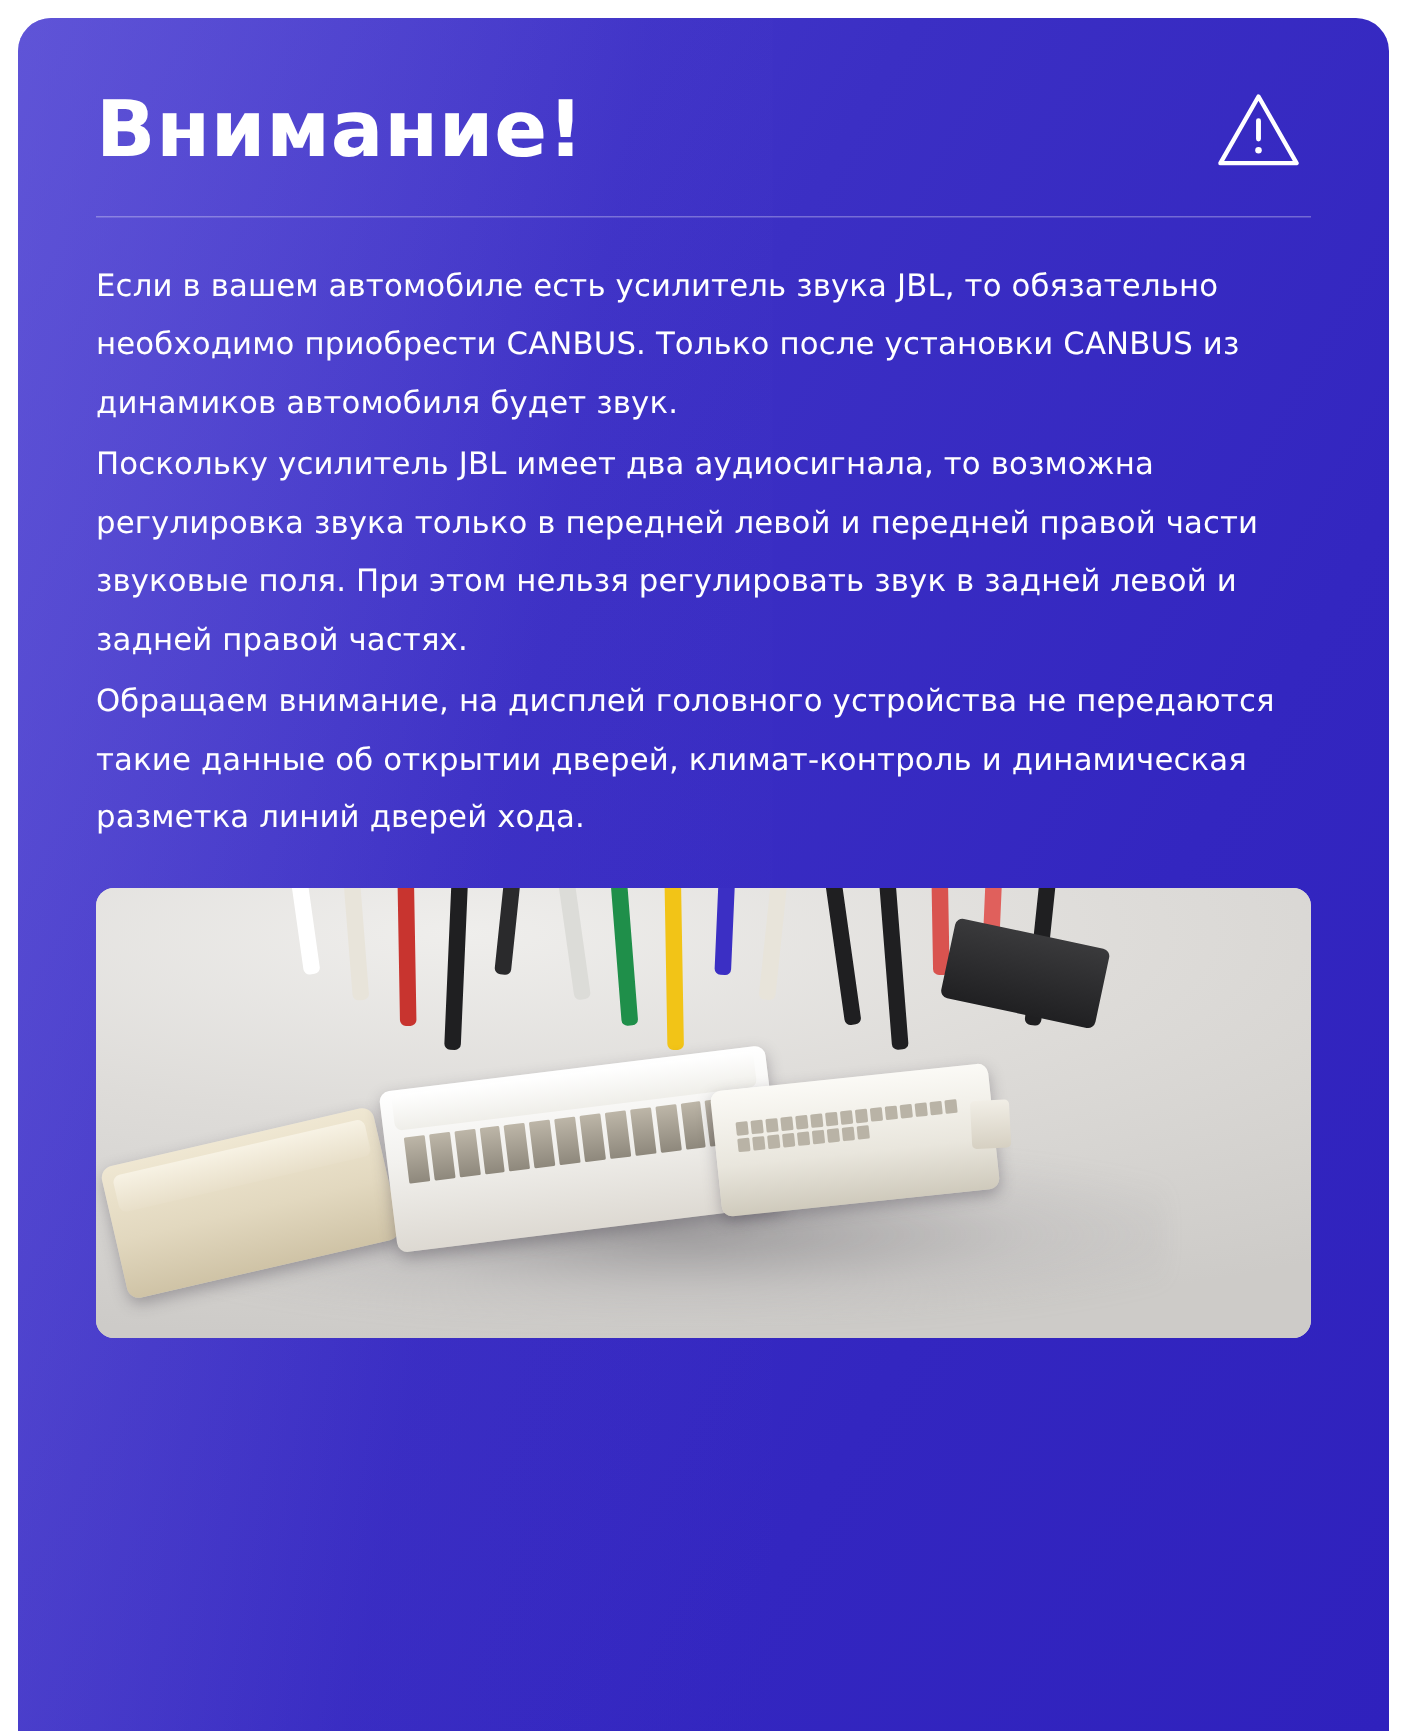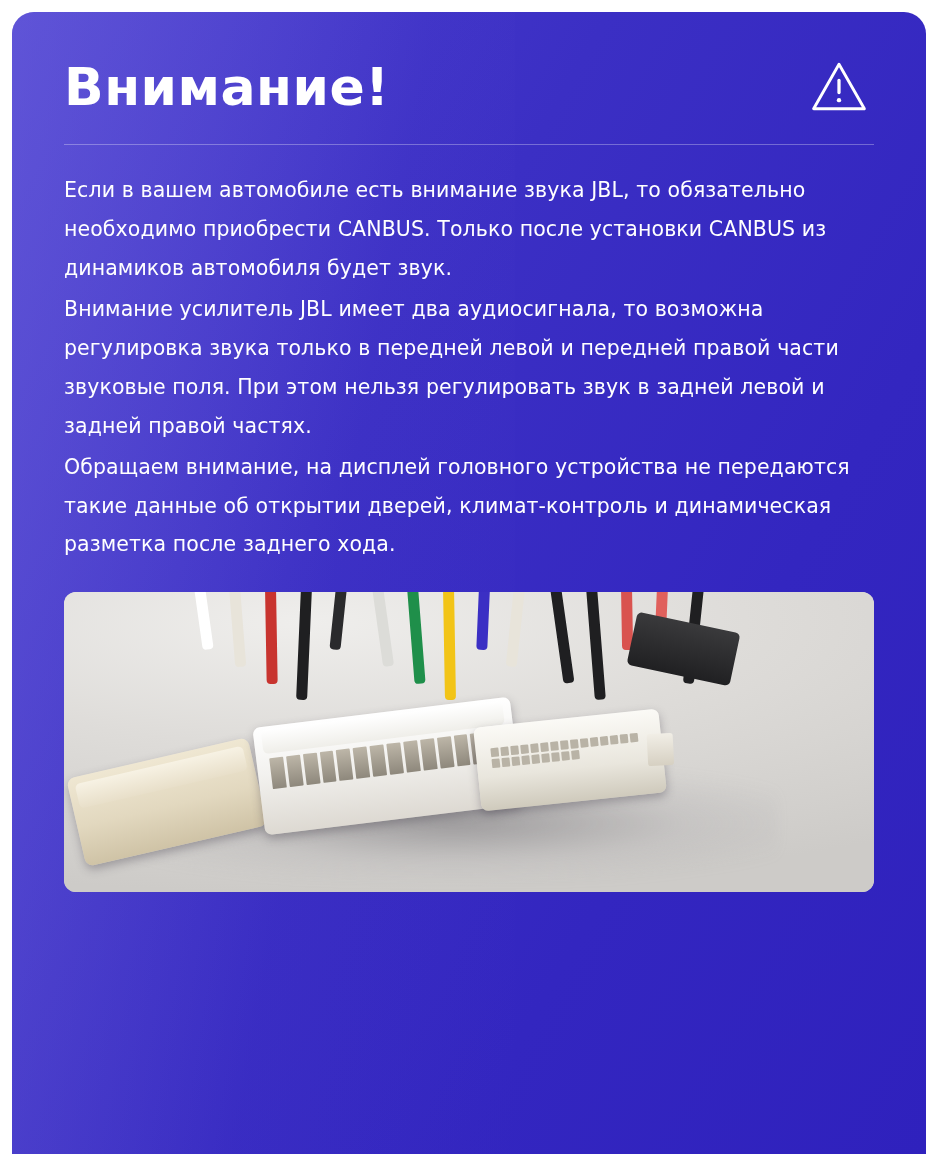--- a/index.html
+++ b/index.html
@@ -253,23 +253,23 @@
             <path d="M32 7 L60 56 H4 Z" fill="none" stroke="#ffffff" stroke-width="3.2" stroke-linejoin="round"></path>
             <rect x="30.2" y="23" width="3.6" height="17" rx="1.8" fill="#ffffff"></rect>
             <circle cx="32" cy="46.5" r="2.4" fill="#ffffff"></circle>
           </svg>
         </span>
       </div>
 
       <div class="divider"></div>
 
       <div class="body-text">
-        <p>Если в вашем автомобиле есть внимание звука JBL, то обязательно необходимо приобрести CANBUS. Только после установки CANBUS из динамиков автомобиля будет звук.</p>
-        <p>Внимание усилитель JBL имеет два аудиосигнала, то возможна регулировка звука только в передней левой и передней правой части звуковые поля. При этом нельзя регулировать звук в задней левой и задней правой частях.</p>
-        <p>Обращаем внимание, на дисплей головного устройства не передаются такие данные об открытии дверей, климат-контроль и динамическая разметка после заднего хода.</p>
+        <p>Если в вашем автомобиле есть усилитель звука JBL, то обязательно необходимо приобрести CANBUS. Только после установки CANBUS из динамиков автомобиля будет звук.</p>
+        <p>Поскольку усилитель JBL имеет два аудиосигнала, то возможна регулировка звука только в передней левой и передней правой части звуковые поля. При этом нельзя регулировать звук в задней левой и задней правой частях.</p>
+        <p>Обращаем внимание, на дисплей головного устройства не передаются такие данные об открытии дверей, климат-контроль и динамическая разметка линий дверей хода.</p>
       </div>
 
       <div class="photo">
         <div class="photo-bg"></div>
         <div class="shadow-blob"></div>
         <div class="wires" id="wires">
             <div class="wire" style="background: rgb(255, 255, 255); left: 16%; transform: rotate(-8deg); height: 46%;"></div>
             <div class="wire" style="background: rgb(232, 228, 218); left: 20.4%; transform: rotate(-4.5deg); height: 58%;"></div>
             <div class="wire" style="background: rgb(200, 52, 47); left: 24.8%; transform: rotate(-1deg); height: 70%;"></div>
             <div class="wire" style="background: rgb(31, 31, 33); left: 29.2%; transform: rotate(2.5deg); height: 82%;"></div>

